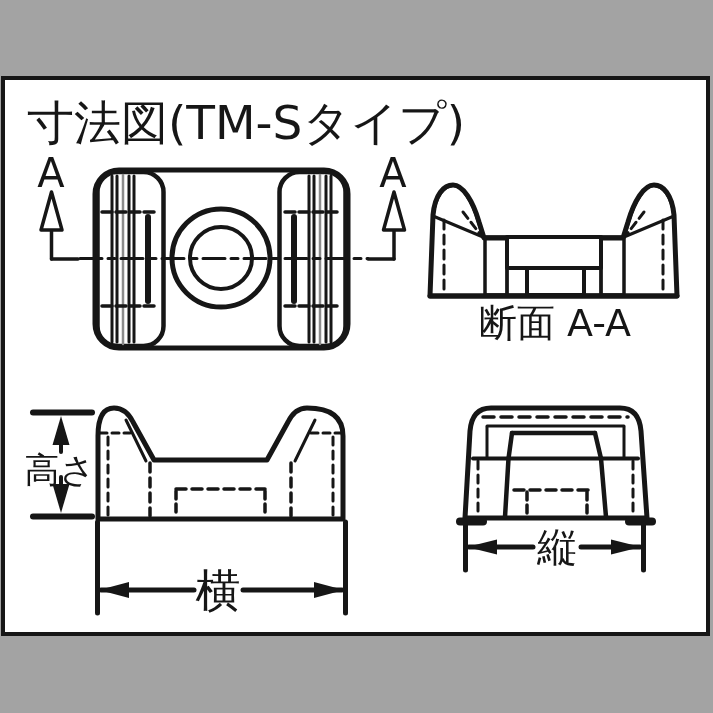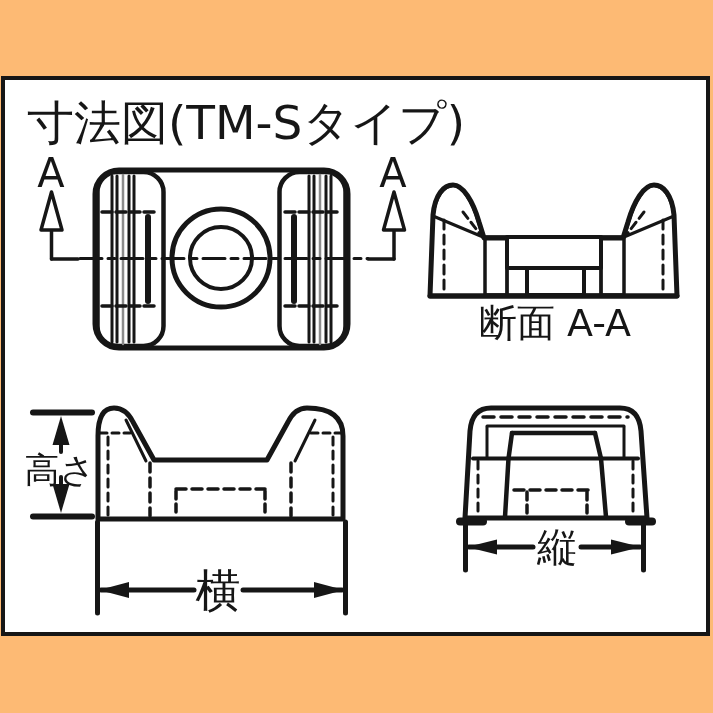--- a/index.html
+++ b/index.html
@@ -1,16 +1,16 @@
 <!DOCTYPE html>
 <html><head>
 <meta charset="utf-8">
 <style>
   html,body{margin:0;padding:0;background:#ffffff;}
-  .stage{position:relative;width:713px;height:713px;background:#fdba74;overflow:hidden;}
+  .stage{position:relative;width:713px;height:713px;background:#a3a3a3;overflow:hidden;}
   svg{position:absolute;left:0;top:0;}
   text{font-family:"DejaVu Sans",sans-serif;fill:#161616;font-weight:500;}
   .ln{stroke:#161616;fill:none;stroke-linecap:round;stroke-linejoin:round;}
   .w6{stroke-width:6;} .w5{stroke-width:5;} .w45{stroke-width:4.5;} .w4{stroke-width:4;}
   .w35{stroke-width:3.5;} .w3{stroke-width:3;} .w25{stroke-width:2.5;} .w8{stroke-width:8;}
   .fw{fill:#ffffff;} .fk{fill:#161616;}
   .gray{stroke:#8c8c8c;}
 </style>
 </head>
 <body>

